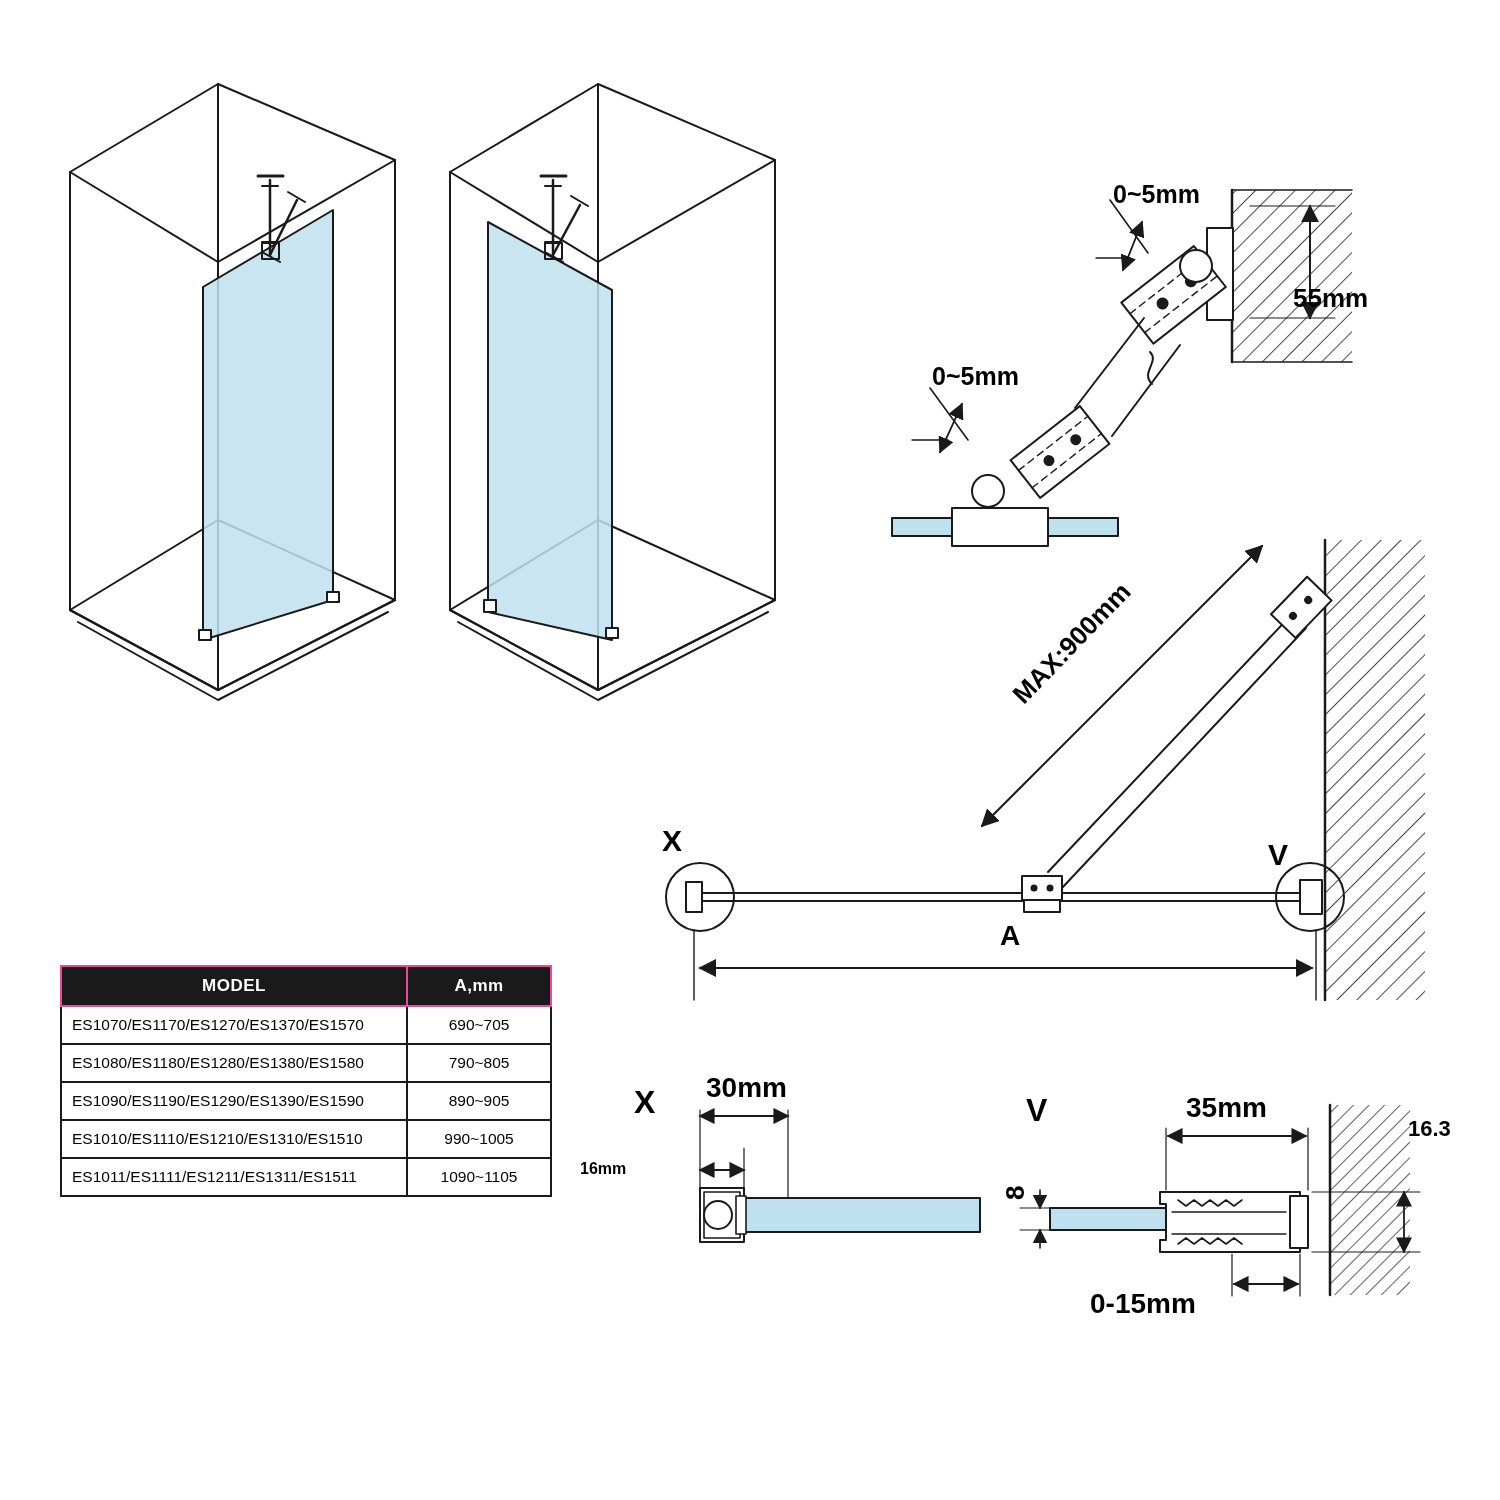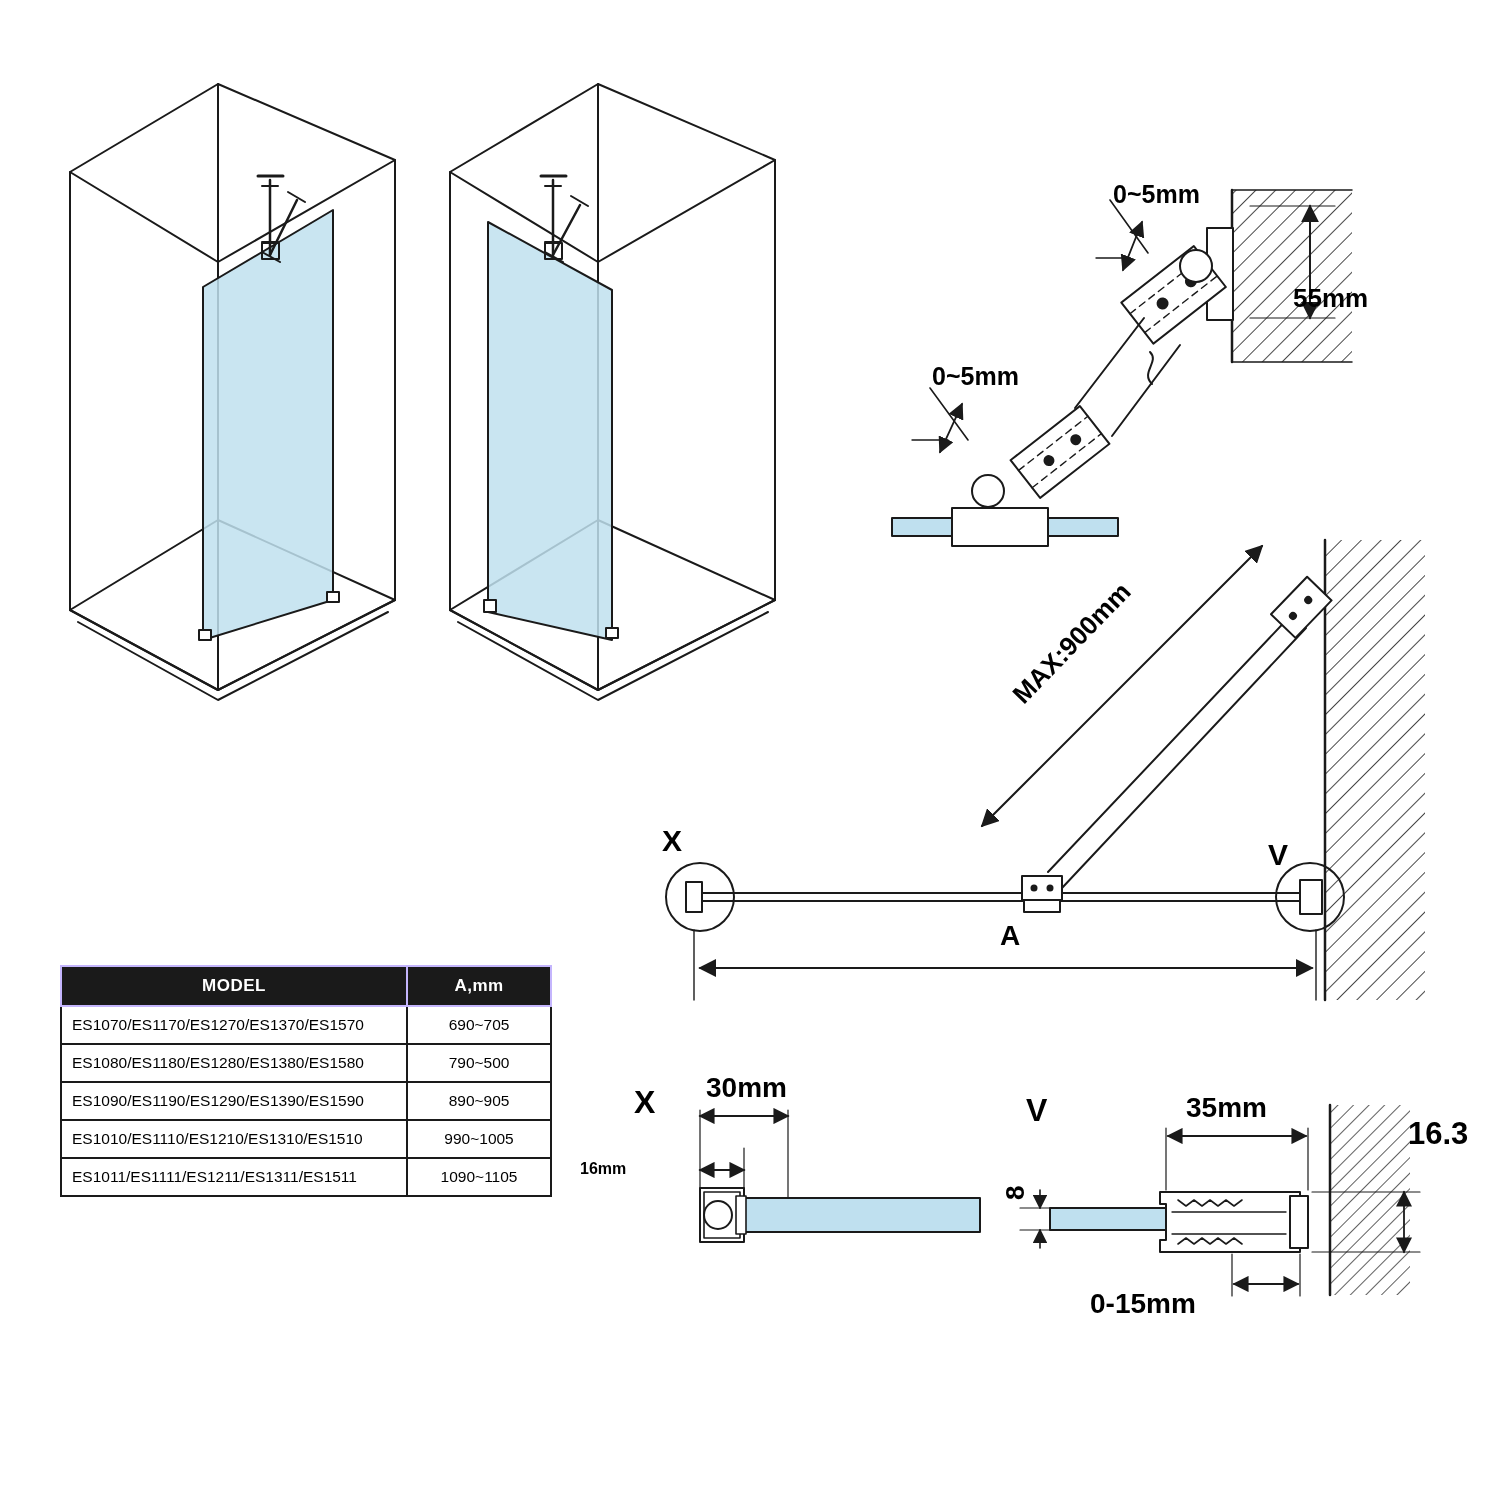--- a/index.html
+++ b/index.html
@@ -44,21 +44,21 @@
     border-collapse: collapse;
     font-family: "Liberation Sans", sans-serif;
     background: #fff;
   }
   #model-table th {
     background: #1a1a1a;
     color: #ffffff;
     font-size: 17px;
     font-weight: bold;
     padding: 9px 4px;
-    border: 2px solid #c4b5fd;
+    border: 2px solid #ec4899;
     text-align: center;
     letter-spacing: .5px;
   }
   #model-table td {
     border: 2px solid #1a1a1a;
     font-size: 15.5px;
     color: #000;
     padding: 9px 14px;
     text-align: center;
     white-space: nowrap;
@@ -302,41 +302,41 @@
   <div class="lbl" style="left:634px; top:1086px; font-size:32px;">X</div>
 
   <div class="lbl" style="left:706px; top:1074px; font-size:28px;">30mm</div>
 
   <div class="lbl" style="left:580px; top:1152px; font-size:16px;margin-top:9px;">16mm</div>
 
   <div class="lbl" style="left:1026px; top:1094px; font-size:32px;">V</div>
 
   <div class="lbl" style="left:1186px; top:1094px; font-size:28px;text-align:right;">35mm</div>
 
-  <div class="lbl" style="left:1408px; top:1118px; font-size:31px;">16.3</div>
+  <div class="lbl" style="left:1408px; top:1118px; font-size:22px;">16.3</div>
 
   <div class="lbl" style="left:1002px; top:1200px; font-size:26px; transform:rotate(-90deg); transform-origin:left top;">8</div>
 
   <div class="lbl" style="left:1090px; top:1290px; font-size:28px;">0-15mm</div>
 
   <table id="model-table">
     <thead>
       <tr>
         <th>MODEL</th>
         <th>A,mm</th>
       </tr>
     </thead>
     <tbody>
       <tr>
         <td class="model-col">ES1070/ES1170/ES1270/ES1370/ES1570</td>
         <td class="dim-col">690~705</td>
       </tr>
       <tr>
         <td class="model-col">ES1080/ES1180/ES1280/ES1380/ES1580</td>
-        <td class="dim-col">790~500</td>
+        <td class="dim-col">790~805</td>
       </tr>
       <tr>
         <td class="model-col">ES1090/ES1190/ES1290/ES1390/ES1590</td>
         <td class="dim-col">890~905</td>
       </tr>
       <tr>
         <td class="model-col">ES1010/ES1110/ES1210/ES1310/ES1510</td>
         <td class="dim-col">990~1005</td>
       </tr>
       <tr>

